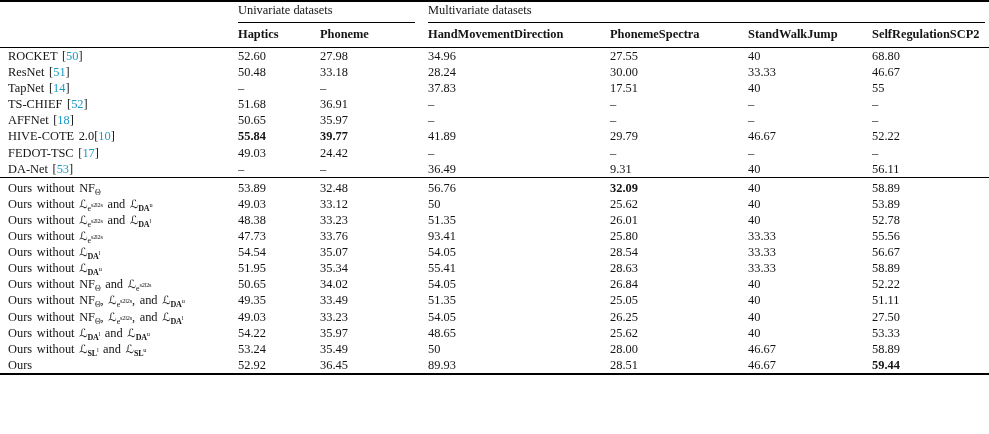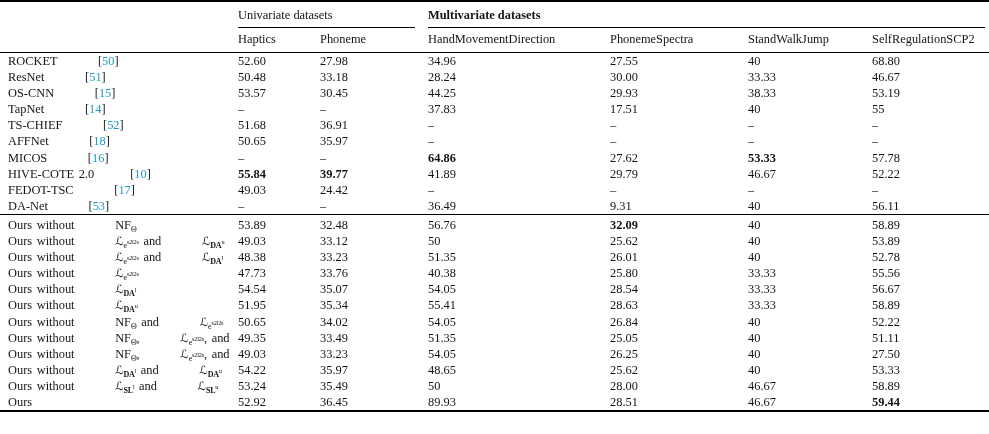--- a/index.html
+++ b/index.html
@@ -2,34 +2,34 @@
 <html><head>
 <meta charset="utf-8">
 <style>
   html,body{margin:0;padding:0;background:#ffffff;}
   body{width:989px;height:434px;overflow:hidden;
        font-family:"Liberation Serif","DejaVu Serif",serif;color:#141414;}
   table{table-layout:fixed;border-collapse:collapse;width:989px;
         border-top:2.4px solid #000;border-bottom:2.2px solid #000;
         font-size:12.4px;}
   th,td{text-align:left;font-weight:400;padding:0;white-space:nowrap;overflow:hidden;vertical-align:baseline;}
-  tr.gh-row th{padding-top:5px;}
+  tr.gh-row th{}
   .gh-wrap{border-bottom:1.3px solid #000;padding:1px 0 4px 0;margin-right:13px;}
-  .gh-wrap.last{margin-right:4px;font-weight:bold;}
-  tr.col-row th{padding:4px 0 5px 0;border-bottom:1.7px solid #000;}
+  .gh-wrap.last{margin-right:4px;}
+  tr.col-row th{padding:4px 0 5px 0;border-bottom:1.7px solid #000;font-weight:bold;}
   tbody td{height:16px;line-height:16.1px;}
   tbody#sec1 tr:first-child td{border-top:1.6px solid #000;padding-top:2px;}
   td.method{padding-left:8px;word-spacing:1.5px;}
   td.bold{font-weight:700;}
   .cite{color:#1b9ac6;}
   sub{font-size:8px;line-height:0;vertical-align:-3px;font-weight:700;letter-spacing:-0.2px;}
   sub.nsub{font-weight:400;}
   sub sup{font-size:6.3px;vertical-align:4.5px;line-height:0;font-weight:400;}
   .scriptL{font-family:"DejaVu Sans","DejaVu Serif",serif;font-style:italic;font-size:11.6px;}
-  .mseg{white-space:nowrap;margin-left:36px;}
+  .mseg{white-space:nowrap;}
 </style>
 </head>
 <body>
 
 <table>
   <colgroup>
     <col style="width:238px">
       <col style="width:82px">
       <col style="width:108px">
     <col style="width:182px">
@@ -70,29 +70,20 @@
       <tr>
         <td class="method">ResNet <span class="mseg">[<span class="cite">51</span>]</span></td>
         <td>50.48</td>
         <td>33.18</td>
         <td>28.24</td>
         <td>30.00</td>
         <td>33.33</td>
         <td>46.67</td>
       </tr>
       <tr>
-        <td class="method">OS-CNN <span class="mseg">[<span class="cite">15</span>]</span></td>
-        <td>53.57</td>
-        <td>30.45</td>
-        <td>44.25</td>
-        <td>29.93</td>
-        <td>38.33</td>
-        <td>53.19</td>
-      </tr>
-      <tr>
         <td class="method">TapNet <span class="mseg">[<span class="cite">14</span>]</span></td>
         <td>–</td>
         <td>–</td>
         <td>37.83</td>
         <td>17.51</td>
         <td>40</td>
         <td>55</td>
       </tr>
       <tr>
         <td class="method">TS-CHIEF <span class="mseg">[<span class="cite">52</span>]</span></td>
@@ -104,29 +95,20 @@
         <td>–</td>
       </tr>
       <tr>
         <td class="method">AFFNet <span class="mseg">[<span class="cite">18</span>]</span></td>
         <td>50.65</td>
         <td>35.97</td>
         <td>–</td>
         <td>–</td>
         <td>–</td>
         <td>–</td>
-      </tr>
-      <tr>
-        <td class="method">MICOS <span class="mseg">[<span class="cite">16</span>]</span></td>
-        <td>–</td>
-        <td>–</td>
-        <td class="bold">64.86</td>
-        <td>27.62</td>
-        <td class="bold">53.33</td>
-        <td>57.78</td>
       </tr>
       <tr>
         <td class="method">HIVE-COTE 2.0<span class="mseg">[<span class="cite">10</span>]</span></td>
         <td class="bold">55.84</td>
         <td class="bold">39.77</td>
         <td>41.89</td>
         <td>29.79</td>
         <td>46.67</td>
         <td>52.22</td>
       </tr>
@@ -174,21 +156,21 @@
         <td>33.23</td>
         <td>51.35</td>
         <td>26.01</td>
         <td>40</td>
         <td>52.78</td>
       </tr>
       <tr>
         <td class="method">Ours without <span class="mseg"><span class="scriptL">ℒ</span><sub class="nsub">e<sup>s2l2s</sup></sub></span></td>
         <td>47.73</td>
         <td>33.76</td>
-        <td>40.38</td>
+        <td>93.41</td>
         <td>25.80</td>
         <td>33.33</td>
         <td>55.56</td>
       </tr>
       <tr>
         <td class="method">Ours without <span class="mseg"><span class="scriptL">ℒ</span><sub>DA<sup>l</sup></sub></span></td>
         <td>54.54</td>
         <td>35.07</td>
         <td>54.05</td>
         <td>28.54</td>

